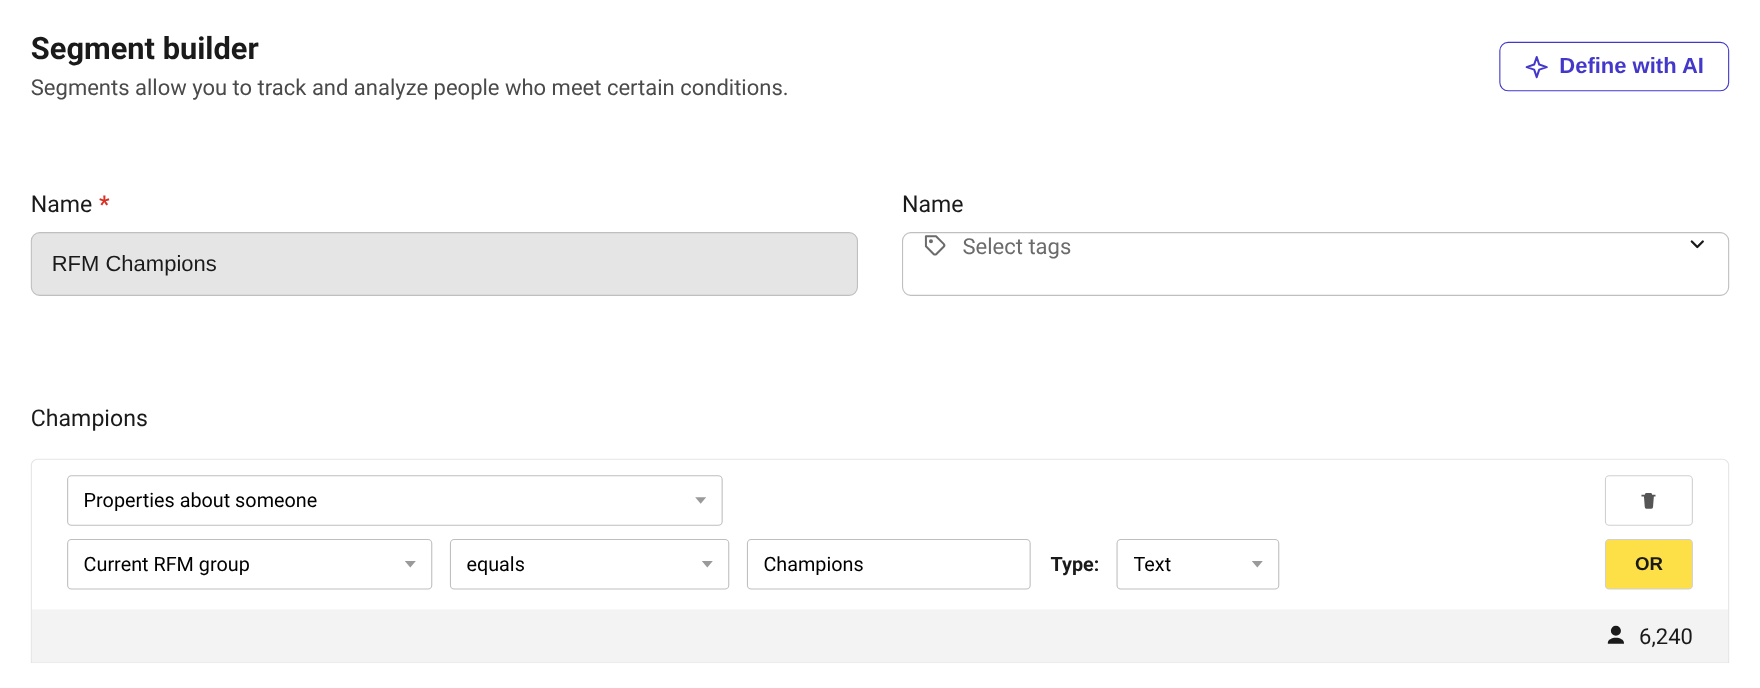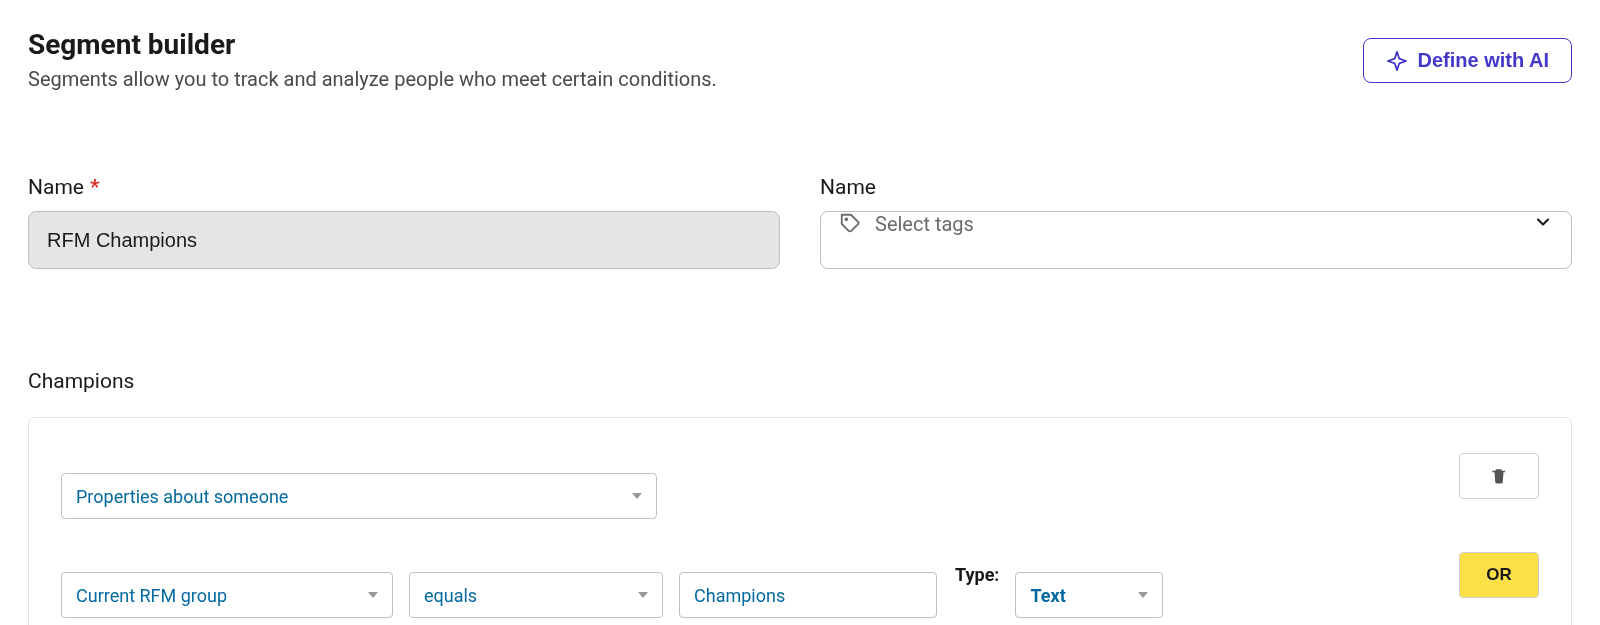--- a/index.html
+++ b/index.html
@@ -111,31 +111,30 @@
   .row:last-child { margin-bottom: 0; }
   .sel {
     display: inline-flex;
     align-items: center;
     justify-content: space-between;
     height: 46px;
     border: 1px solid #bfbfbf;
     border-radius: 4px;
     padding: 0 14px;
     font-size: 18px;
-    color: #0369a1;
+    color: #000000;
     background: #fff;
     cursor: pointer;
     gap: 10px;
-    margin-top: 41px;
   }
   .sel.wide { width: 596px; }
   .sel.w330 { width: 332px; }
   .sel.w254 { width: 254px; }
   .sel.w258 { width: 258px; }
-  .sel.w148 { width: 148px; font-weight: bold; }
+  .sel.w148 { width: 148px; }
   .caret {
     width: 0; height: 0;
     border-left: 5px solid transparent;
     border-right: 5px solid transparent;
     border-top: 6px solid #9a9a9a;
   }
   .type-label {
     font-size: 18px;
     font-weight: 700;
     color: #1a1a1a;

